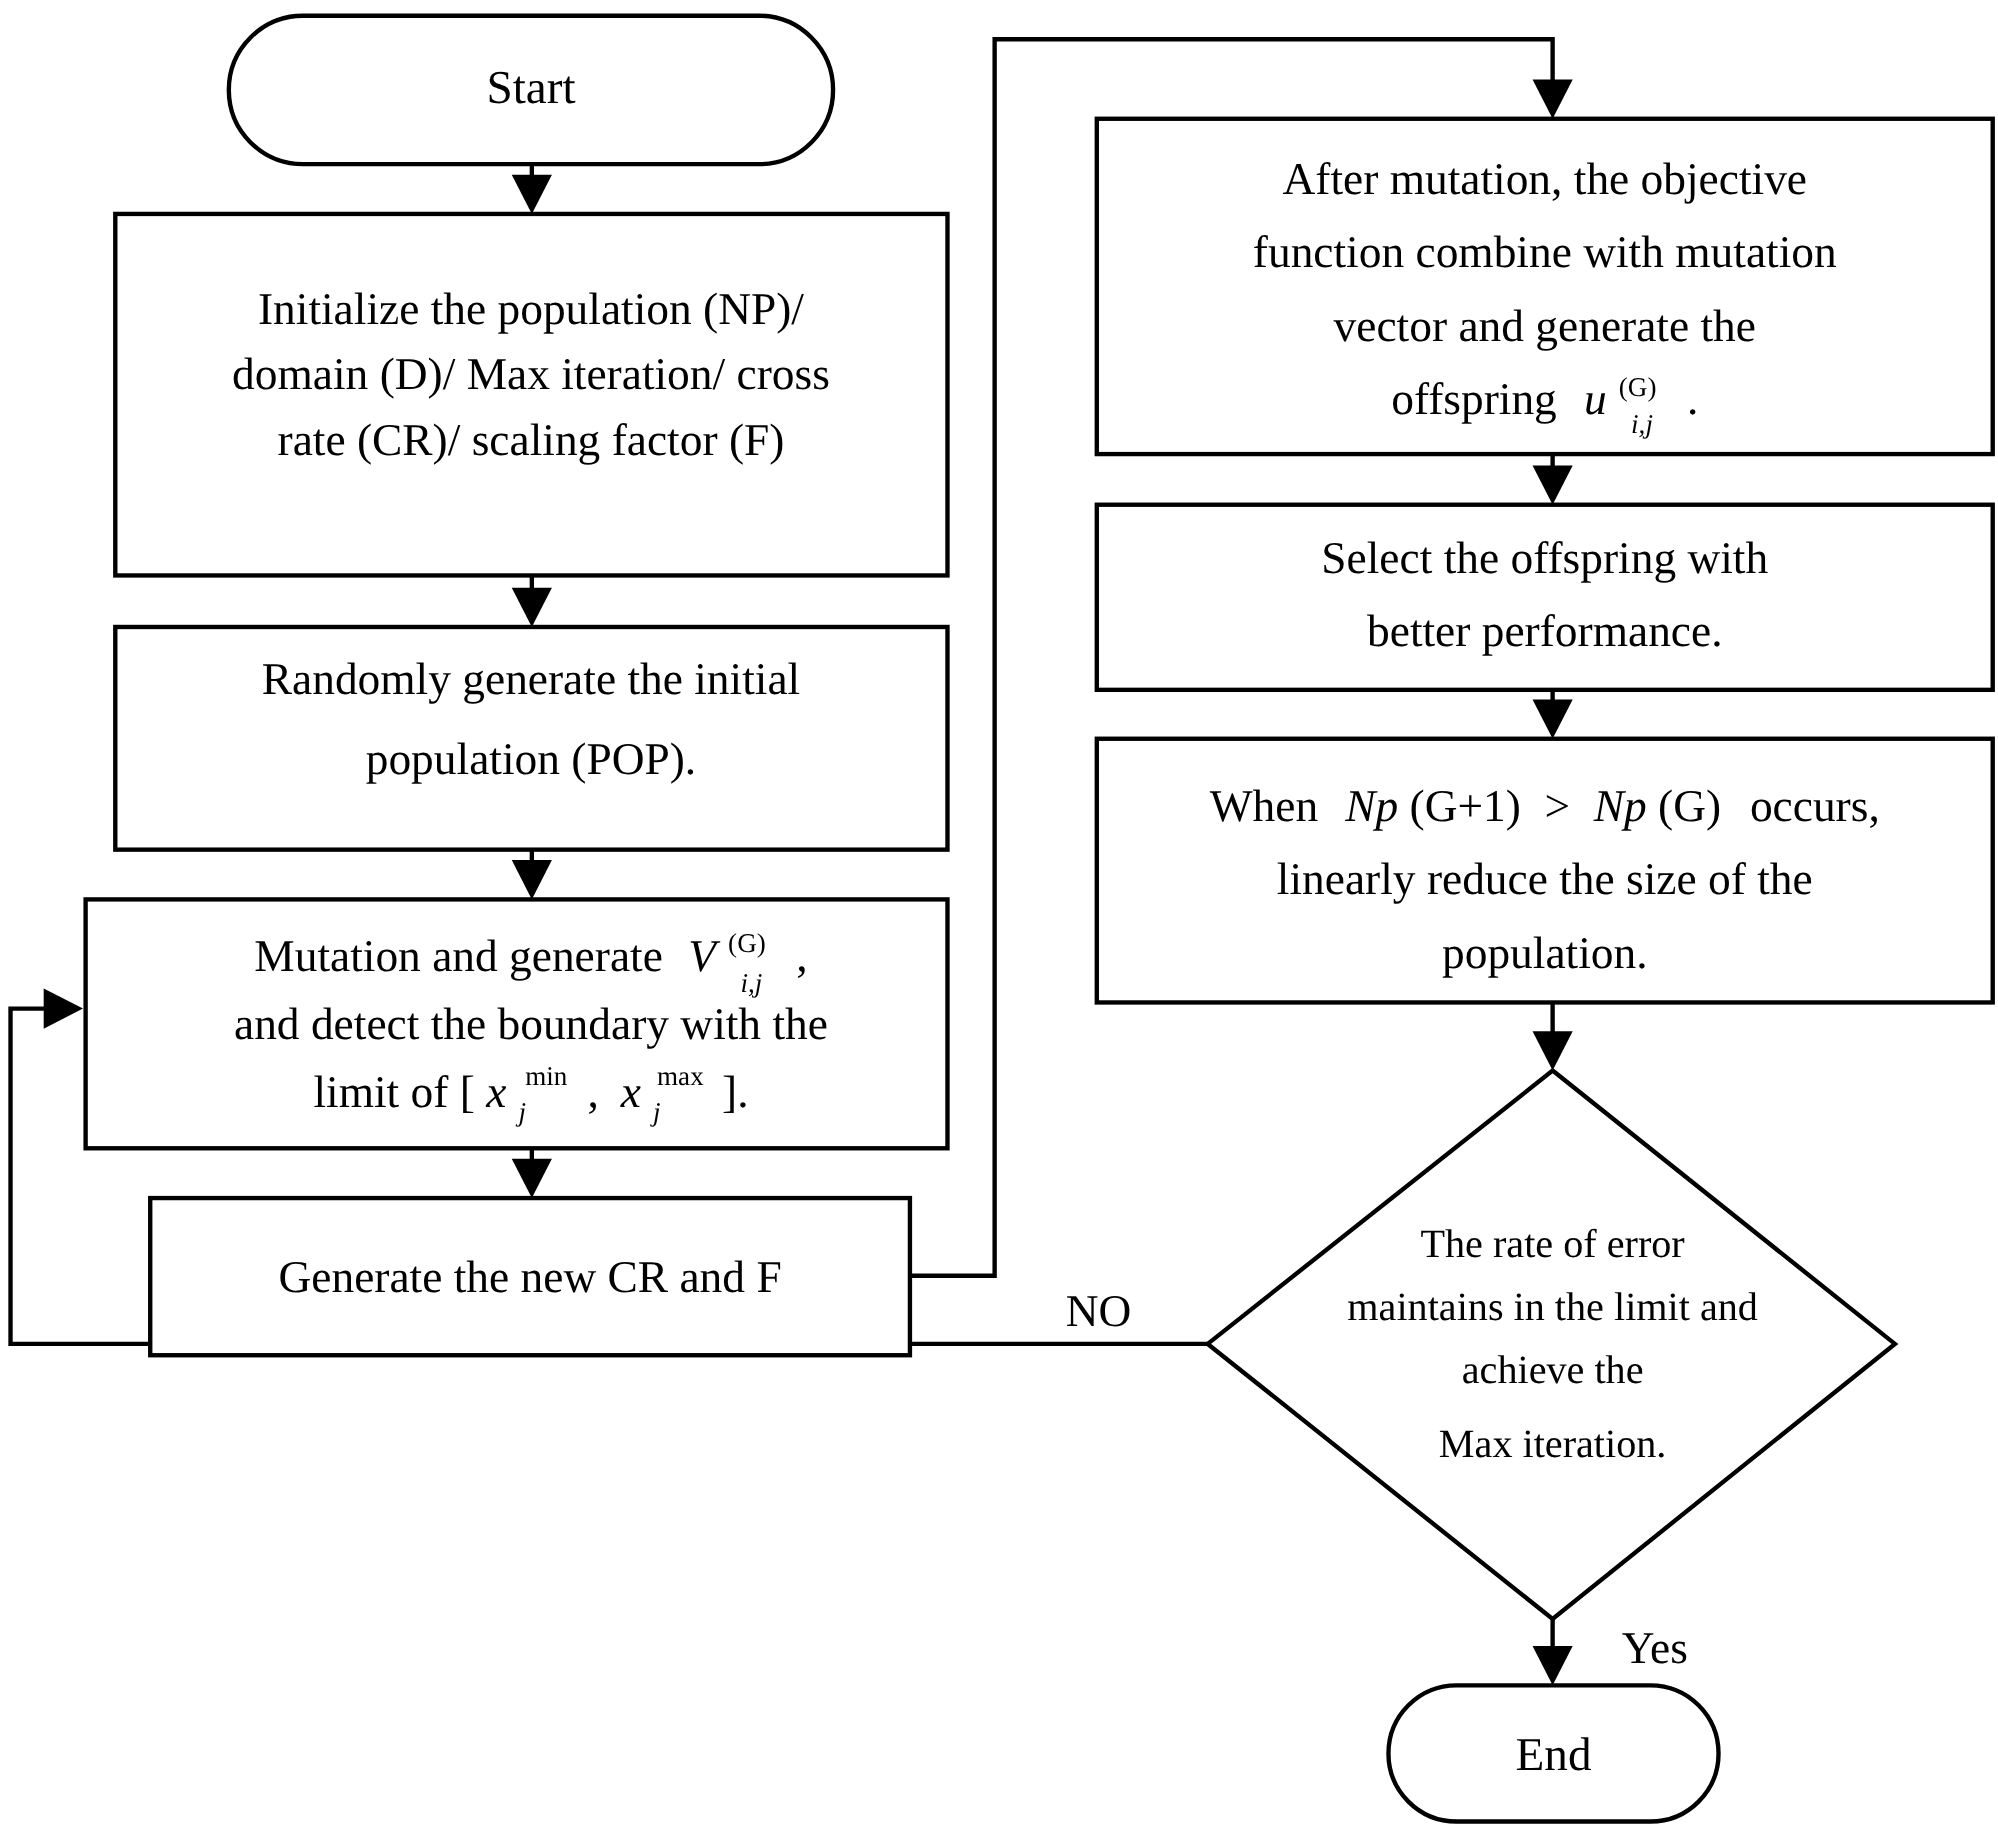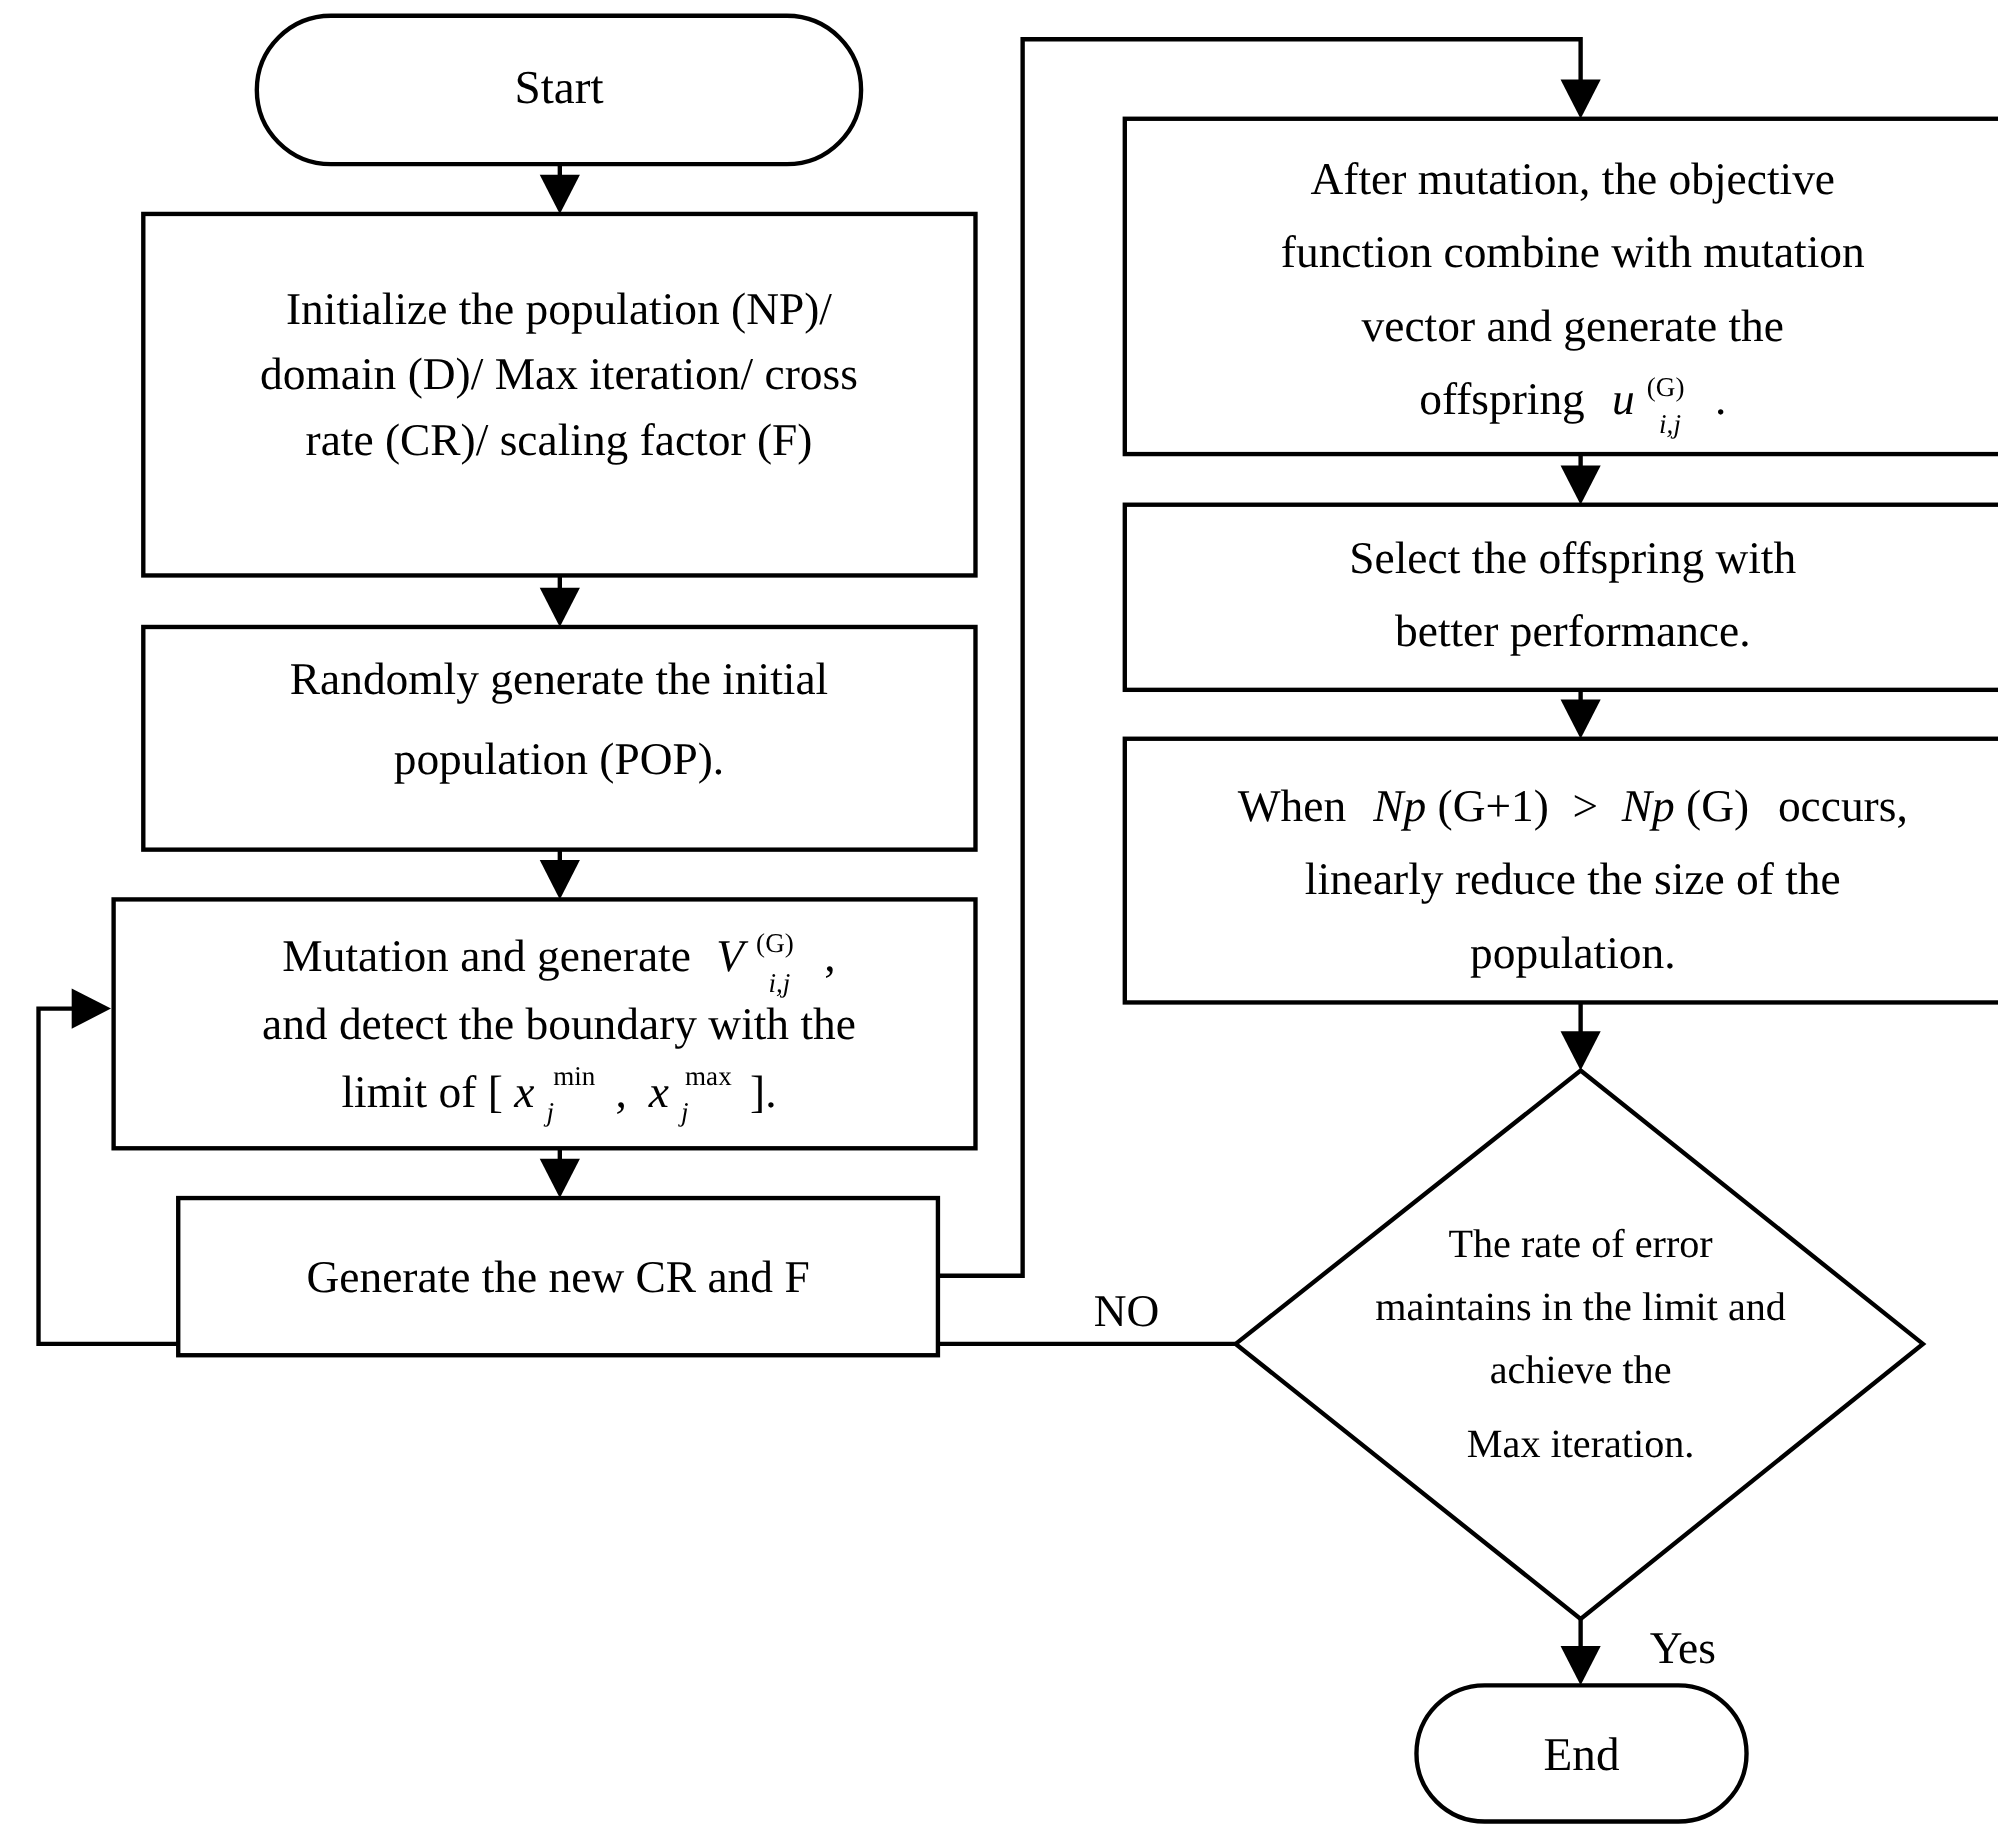--- a/index.html
+++ b/index.html
@@ -12,21 +12,20 @@
     width: 1998px;
     height: 1839px;
     font-family: "Liberation Serif", "DejaVu Serif", serif;
     color: #000000;
     overflow: hidden;
   }
   #flowchart-root {
     position: relative;
     width: 1607px;
     height: 1839px;
-    padding-left: 28px;
   }
   svg.chart {
     display: block;
     width: 1998px;
     height: 1839px;
   }
   .shape-stroke {
     fill: #ffffff;
     stroke: #000000;
     stroke-width: 5;

